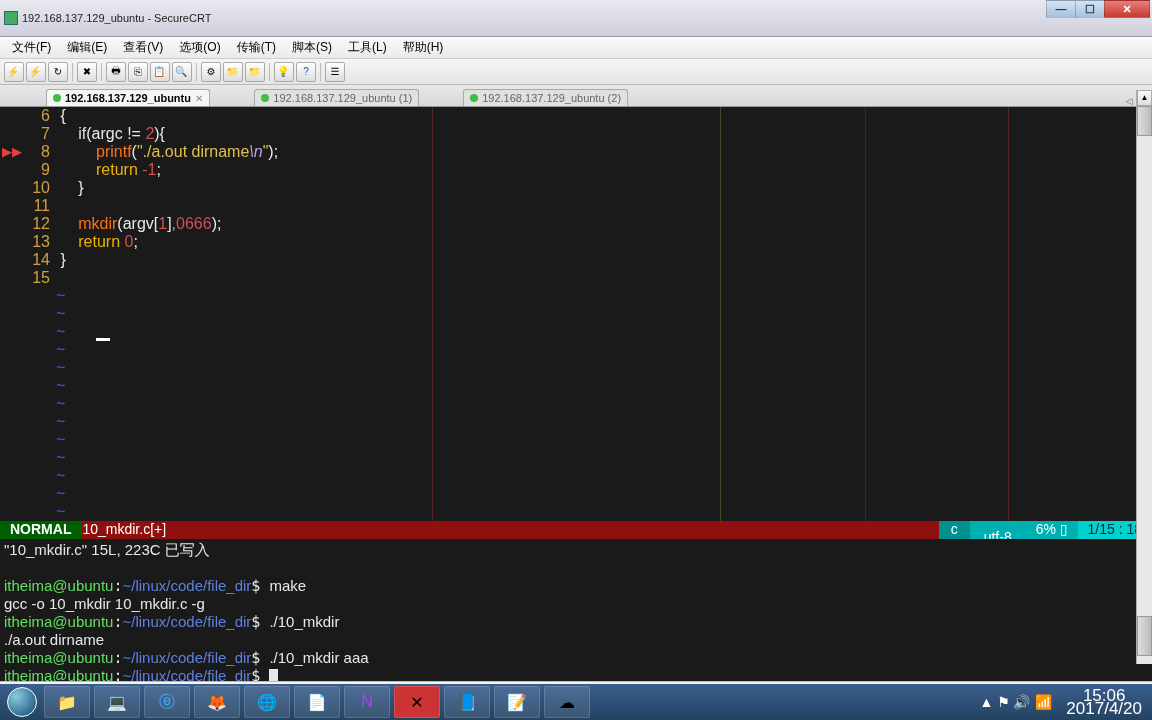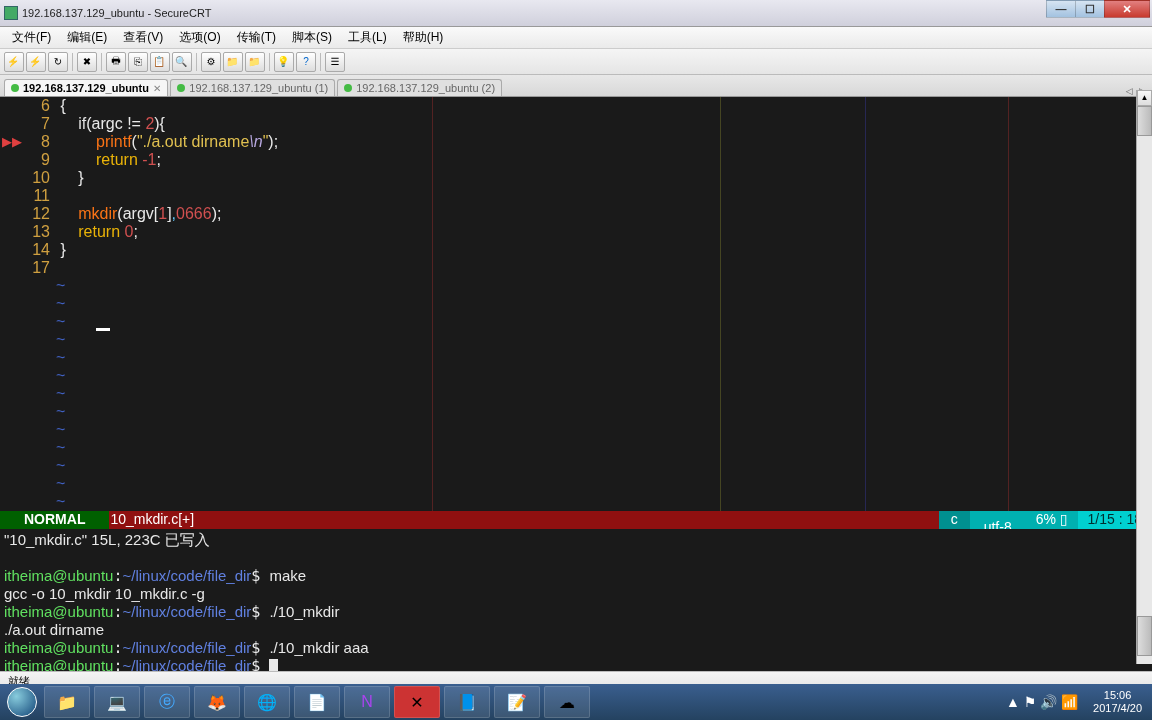--- a/index.html
+++ b/index.html
@@ -1,34 +1,34 @@
 <!DOCTYPE html>
 <html><head>
 <meta charset="utf-8">
 <style>
 * { margin: 0; padding: 0; box-sizing: border-box; font-family: "Microsoft YaHei", Tahoma, sans-serif; }
 body { width: 1152px; height: 720px; overflow: hidden; background: #000; position: relative; }
 
 
-.titlebar { height: 27px; background: linear-gradient(to bottom, #e8e8f0, #d0d0dc); display: flex; align-items: center; padding-left: 4px; font-size: 11px; color: #222; border-bottom: 1px solid #999; }
+.titlebar { height: 37px; background: linear-gradient(to bottom, #e8e8f0, #d0d0dc); display: flex; align-items: center; padding-left: 4px; font-size: 11px; color: #222; border-bottom: 1px solid #999; }
 .titlebar .icon { width: 14px; height: 14px; background: #4a6; margin-right: 4px; border: 1px solid #366; }
 .win-controls { position: absolute; right: 2px; top: 0; display: flex; }
 .win-btn { width: 30px; height: 18px; display: flex; align-items: center; justify-content: center; font-size: 11px; font-weight: bold; border: 1px solid rgba(0,0,0,0.2); margin-left: -1px; }
 .win-min, .win-max { background: linear-gradient(to bottom, #d6e4f2, #a3c2e0); color: #333; }
 .win-close { background: linear-gradient(to bottom, #e28080, #c83a2e); color: #fff; width: 46px; }
 
 .menubar { height: 22px; background: linear-gradient(to bottom, #fafafa, #eaeaea); display: flex; align-items: center; padding: 0 4px; font-size: 12px; gap: 0; border-bottom: 1px solid #ccc; }
 .menubar span { padding: 0 8px; cursor: pointer; }
 
 .toolbar { height: 26px; background: linear-gradient(to bottom, #f5f5f5, #e5e5e5); display: flex; align-items: center; padding: 0 4px; gap: 2px; border-bottom: 1px solid #bbb; }
 .tool-btn { width: 20px; height: 20px; background: linear-gradient(to bottom, #fff, #ddd); border: 1px solid #aaa; border-radius: 2px; font-size: 10px; display: flex; align-items: center; justify-content: center; }
 .tool-sep { width: 1px; height: 18px; background: #bbb; margin: 0 2px; }
 
 .tabbar { height: 22px; background: linear-gradient(to bottom, #e8e8e8, #d8d8d8); display: flex; align-items: flex-end; padding: 0 4px; font-size: 11px; border-bottom: 1px solid #999; }
-.tab { background: #f6f6f6; border: 1px solid #aaa; border-bottom: none; border-radius: 3px 3px 0 0; padding: 2px 6px; margin-right: 2px; display: flex; align-items: center; gap: 4px; }
+.tab { background: #f6f6f6; border: 1px solid #aaa; border-bottom: none; border-radius: 3px 3px 0 0; padding: 2px 6px; margin-right: 2px; display: flex; align-items: center; gap: 4px; margin-left: 42px; }
 .tab.inactive { background: #e0e0e0; color: #666; }
 .tab .dot { width: 8px; height: 8px; background: #4b4; border-radius: 50%; }
 .tab .x { color: #888; font-size: 10px; }
 .tab-arrows { margin-left: auto; font-size: 9px; color: #666; letter-spacing: 2px; }
 
 .editor { position: relative; height: 574px; background: #1a1a1a; font-family: "Consolas", monospace; display: flex; flex-direction: column; }
 .code-area { flex: 1; display: flex; position: relative; }
 .gutter { width: 56px; text-align: right; padding-right: 6px; color: #d0a040; font-size: 16px; line-height: 18px; }
 .gutter .mark { color: #e04040; position: absolute; left: 2px; font-size: 13px; }
 .code { color: #e8e8e8; font-size: 16px; line-height: 18px; white-space: pre; flex: 1; position: relative; }
@@ -39,21 +39,21 @@
 .esc { color: #b8a8e0; font-style: italic; }
 .func { color: #f97316; }
 .comma { color: #60c0f0; }
 .tilde { color: #4060c0; font-size: 16px; line-height: 18px; }
 .cursor { display: inline-block; width: 14px; height: 3px; background: #fff; vertical-align: bottom; }
 .vline { position: absolute; top: 0; bottom: 0; width: 1px; background: rgba(255,60,60,0.25); }
 .vline.y { background: rgba(200,200,60,0.25); }
 .vline.b { background: rgba(80,80,255,0.25); }
 
 .statusline { height: 18px; background: #1a1a1a; display: flex; font-size: 14px; font-family: monospace; color: #fff; }
-.sl-mode { background: #006000; padding: 0 24px; font-weight: bold; }
+.sl-mode { background: #006000; padding: 0 10px; font-weight: bold; }
 .sl-file { background: #901010; padding: 0 1px; flex: 0 0 auto; }
 .sl-mid { background: #901010; flex: 1; }
 .sl-enc { background: #009090; padding: 0 12px; }
 .sl-enc2 { background: #00b0b0; padding: 8px 14px; text-decoration: underline; }
 .sl-pct { background: #00b0b0; padding: 0 10px; }
 .sl-pos { background: #00d0d0; padding: 0 10px; color: #003030; }
 
 .term { height: 148px; background: #1a1a1a; color: #e8e8e8; font-family: "Consolas", monospace; font-size: 15px; line-height: 18px; padding: 2px 4px; white-space: pre; overflow: hidden; }
 .prompt-user { color: #60e060; }
 .prompt-path { color: #6080e0; }
@@ -66,21 +66,21 @@
 
 .statusbar { height: 20px; background: linear-gradient(to bottom, #f4f4f4, #e4e4e4); display: flex; align-items: center; font-size: 11px; padding: 0 8px; border-top: 1px solid #bbb; gap: 16px; }
 .statusbar .right { margin-left: auto; display: flex; gap: 14px; }
 
 .taskbar { position: absolute; bottom: 0; left: 0; right: 0; height: 36px; background: linear-gradient(to bottom, #3a5f8f, #244260); display: flex; align-items: center; padding: 0 2px; }
 .start { width: 40px; height: 32px; border-radius: 4px; display: flex; align-items: center; justify-content: center; }
 .start-orb { width: 30px; height: 30px; background: radial-gradient(circle at 30% 30%, #8cd, #147); border-radius: 50%; border: 1px solid #fff; }
 .tb-item { width: 46px; height: 32px; background: rgba(255,255,255,0.1); border: 1px solid rgba(255,255,255,0.15); margin: 0 2px; border-radius: 2px; display: flex; align-items: center; justify-content: center; font-size: 16px; }
 .tb-right { margin-left: auto; display: flex; align-items: center; color: #fff; }
 .tb-tray { font-size: 14px; padding: 0 6px; }
-.tb-clock { font-size: 11px; text-align: center; line-height: 13px; padding: 0 8px; }
+.tb-clock { font-size: 17px; text-align: center; line-height: 13px; padding: 0 8px; }
 </style>
 </head>
 <body>
 
 <div class="titlebar">
   <div class="icon"></div>
   <span>192.168.137.129_ubuntu - SecureCRT</span>
   <div class="win-controls">
     <div class="win-btn win-min">—</div>
     <div class="win-btn win-max">☐</div>
@@ -148,21 +148,21 @@
     <div class="gutter">
 <div>6</div>
 <div>7</div>
 <div><span class="mark">▶▶</span><span>8</span></div>
 <div>9</div>
 <div>10</div>
 <div>11</div>
 <div>12</div>
 <div>13</div>
 <div>14</div>
-<div>17</div>
+<div>15</div>
     </div>
     <div class="code"> <span>{</span>
      <span class="kw-cond">if</span><span>(argc != </span><span class="num">2</span><span>){</span>
          <span class="func">printf</span>(<span class="str">"./a.out dirname</span><span class="esc">\n</span><span class="str">"</span><span>);</span>
          <span class="kw-ret">return</span><span class="num"> -1</span><span>;</span>
      <span>}</span>
 
      <span class="func">mkdir</span><span>(argv[</span><span class="num">1</span><span>]</span><span class="comma">,</span><span class="num">0666</span><span>);</span>
      <span class="kw-ret">return</span><span class="num"> 0</span><span>;</span>
  <span>}</span>

